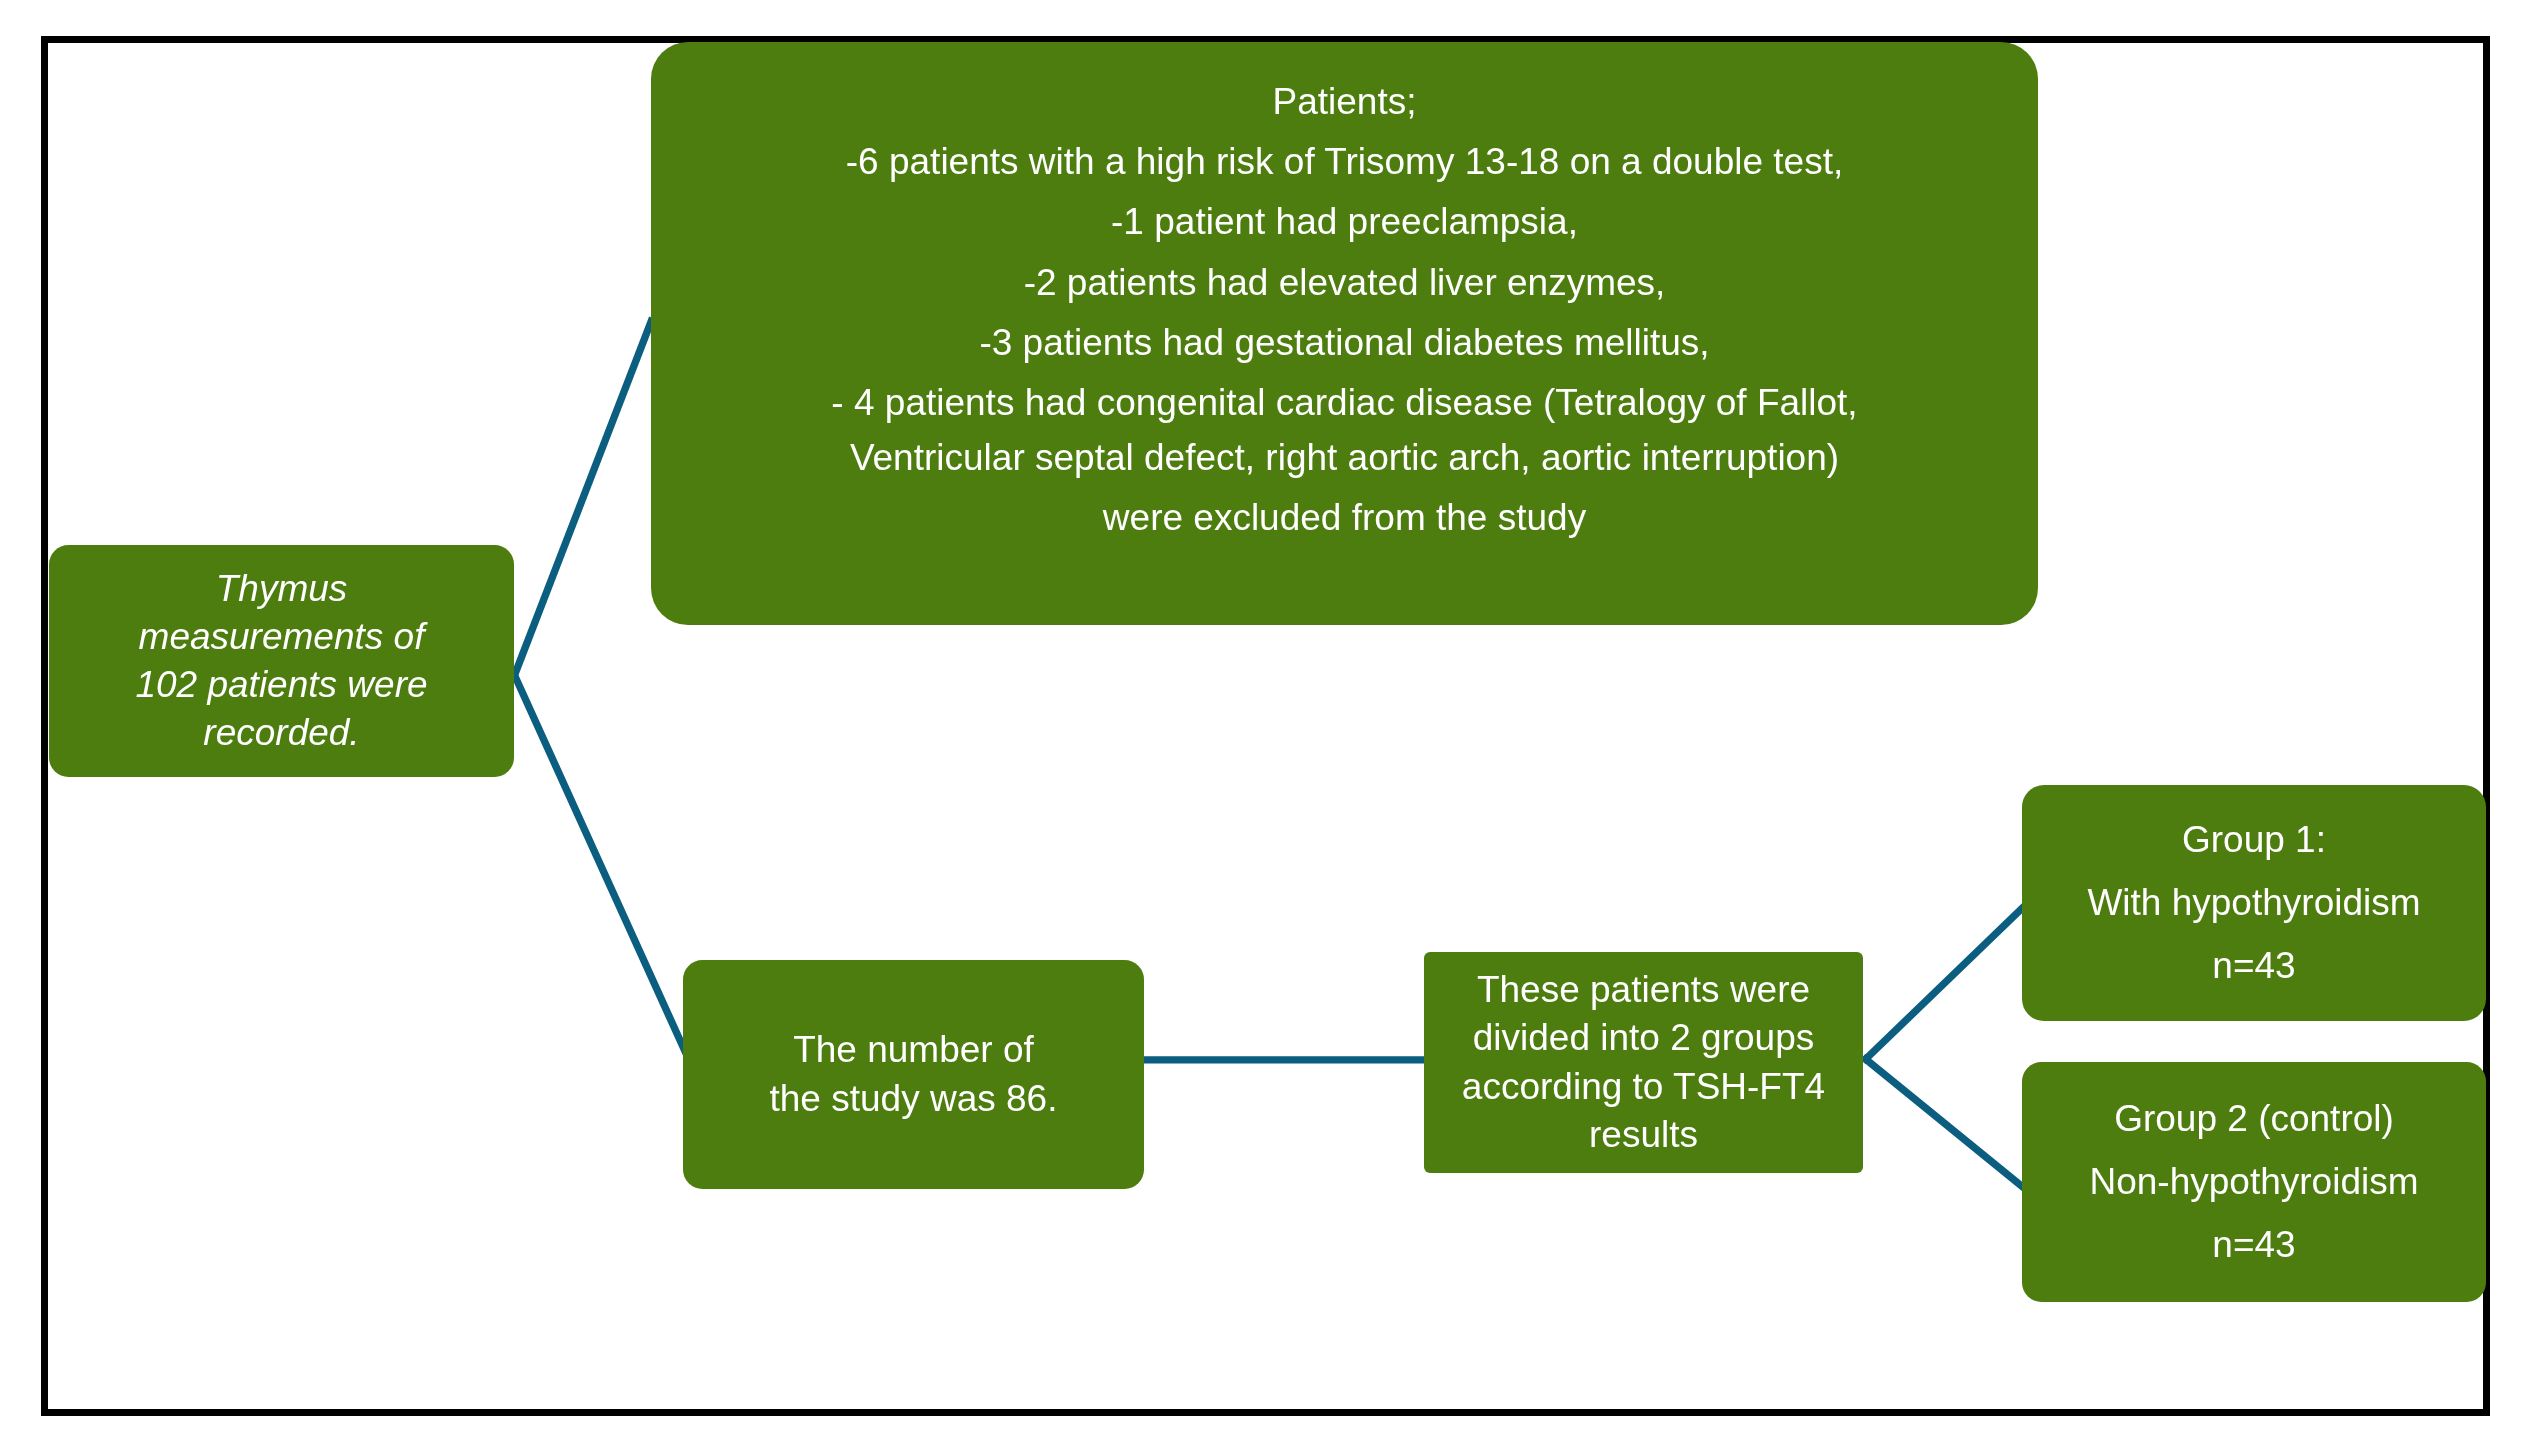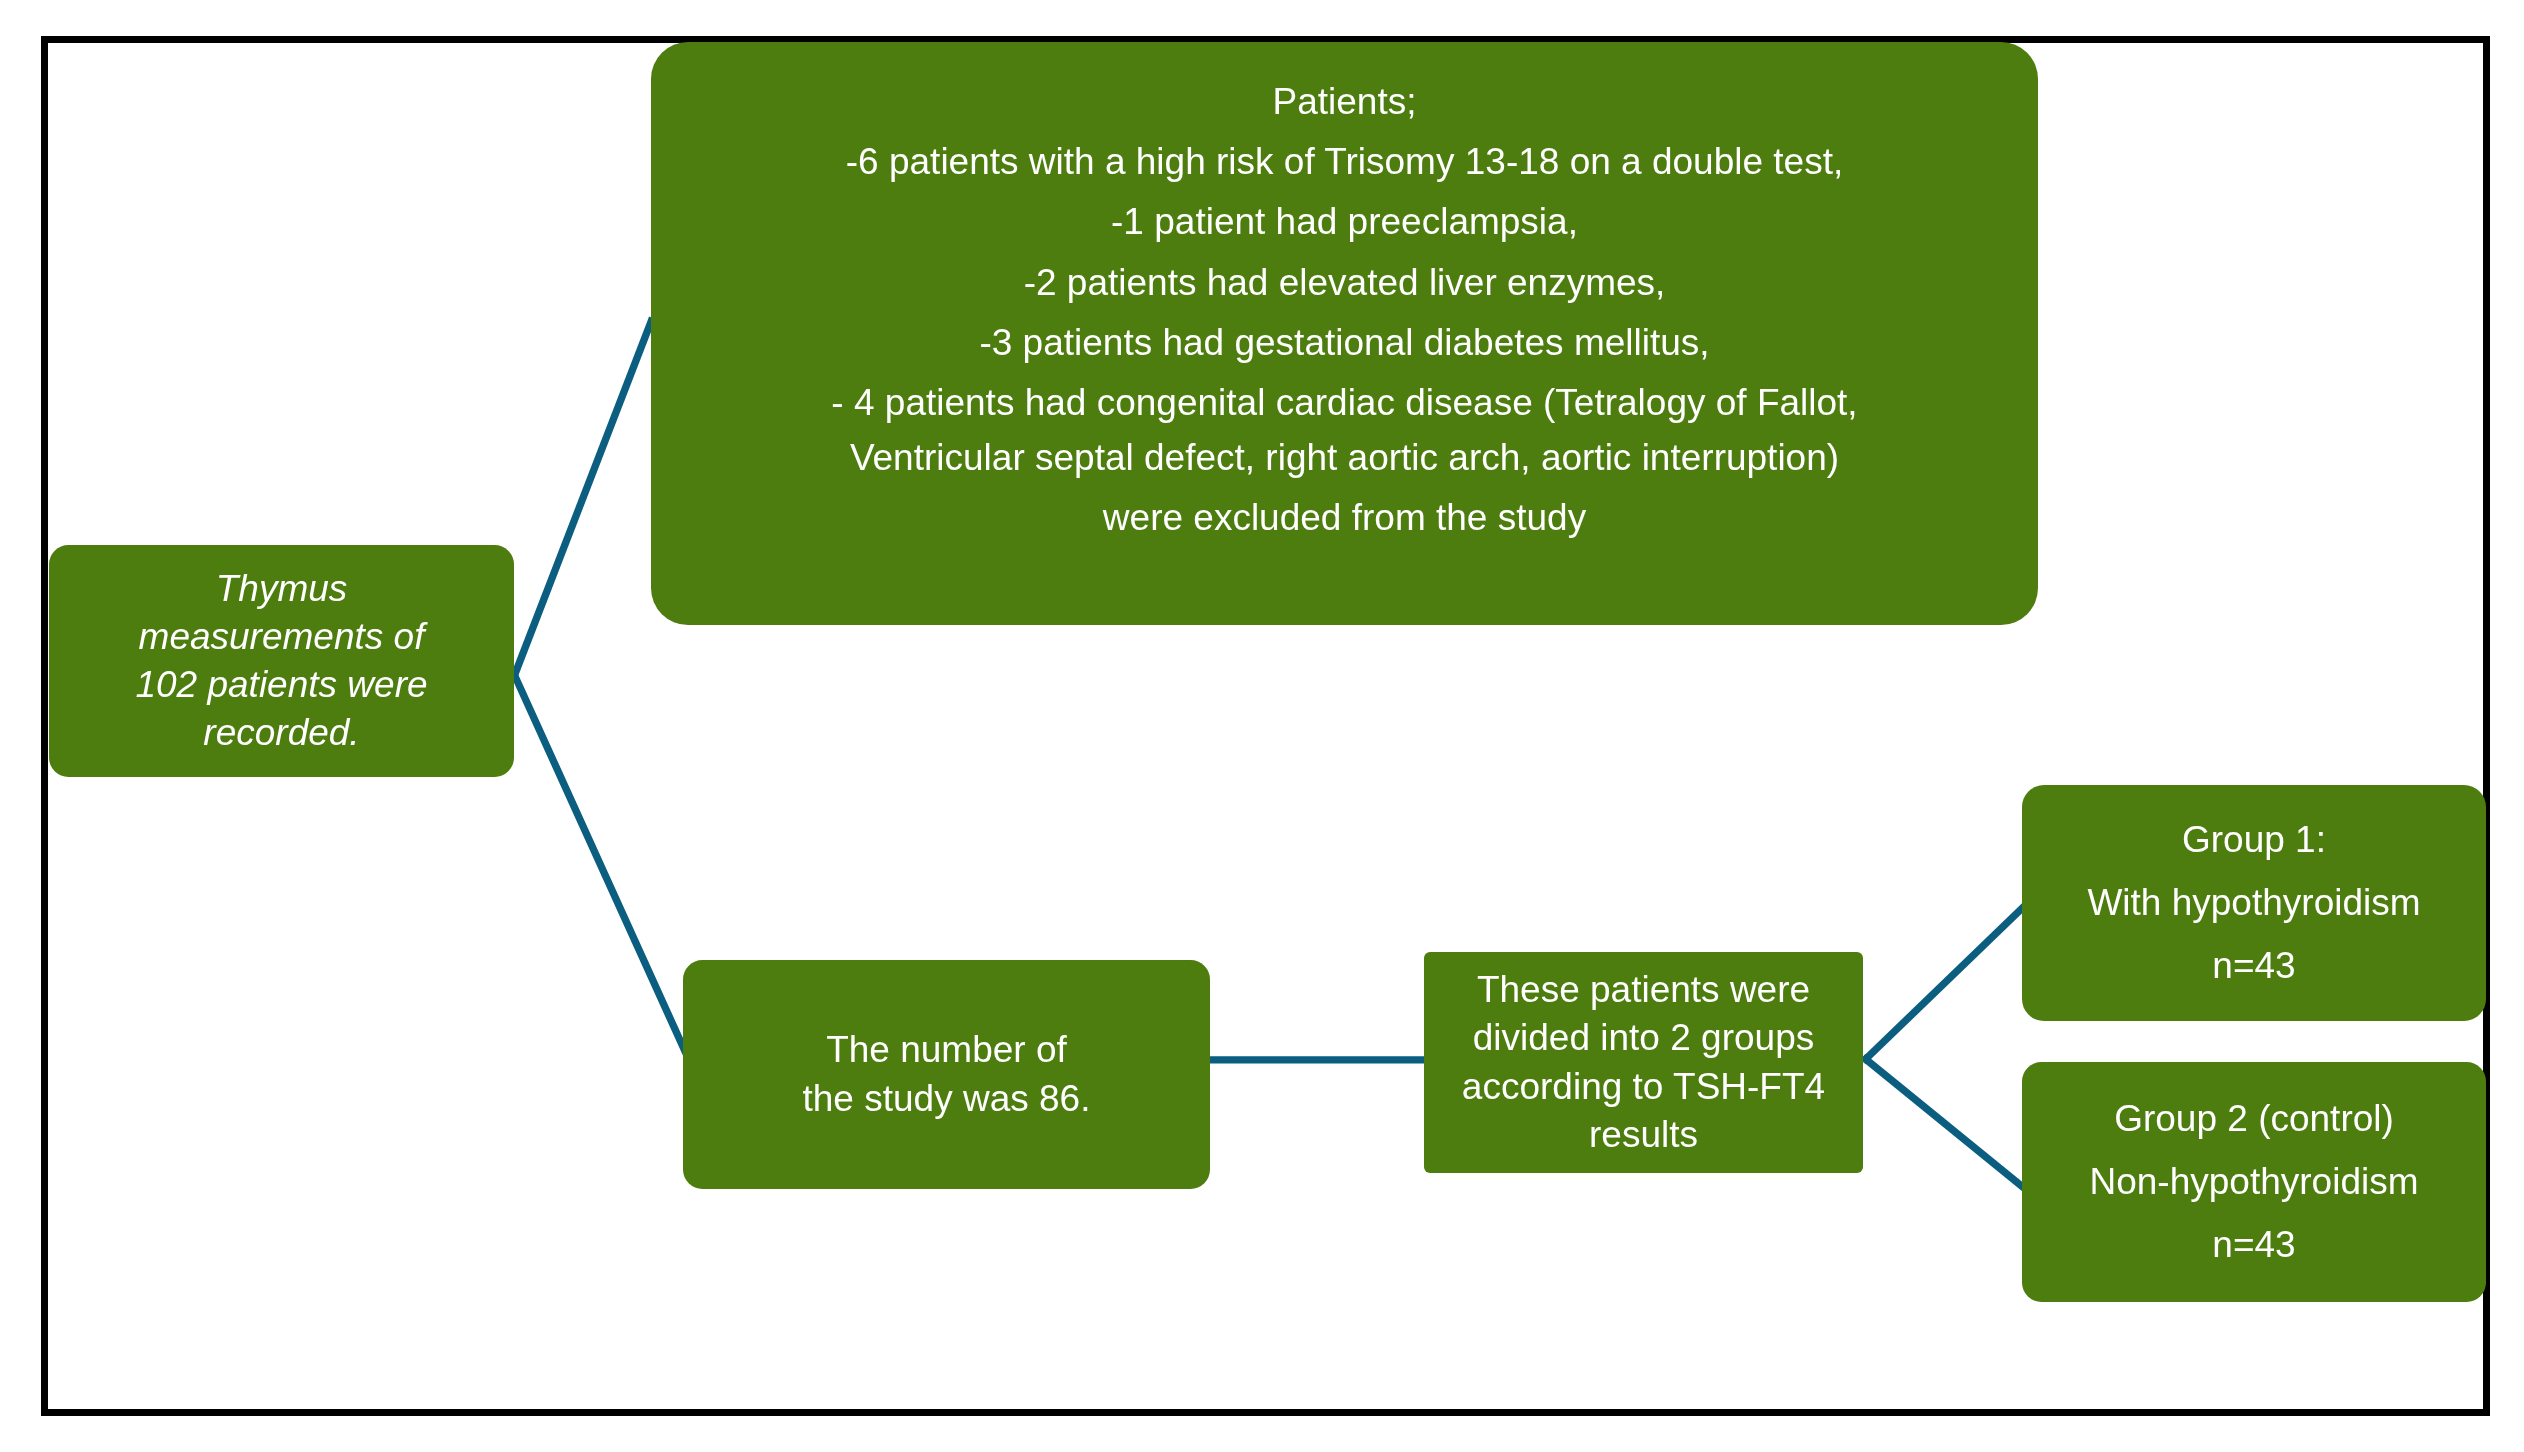--- a/index.html
+++ b/index.html
@@ -80,21 +80,21 @@
     width: 465px;
     height: 232px;
     font-size: 37px;
     border-radius: 19.5px;
     font-style: italic;
   }
 
   #node-included {
     left: 683px;
     top: 960px;
-    width: 527px;
+    width: 461px;
     height: 229px;
     font-size: 37px;
     border-radius: 19.5px;
   }
 
   #node-divided {
     left: 1424px;
     top: 952px;
     width: 439px;
     height: 221px;

